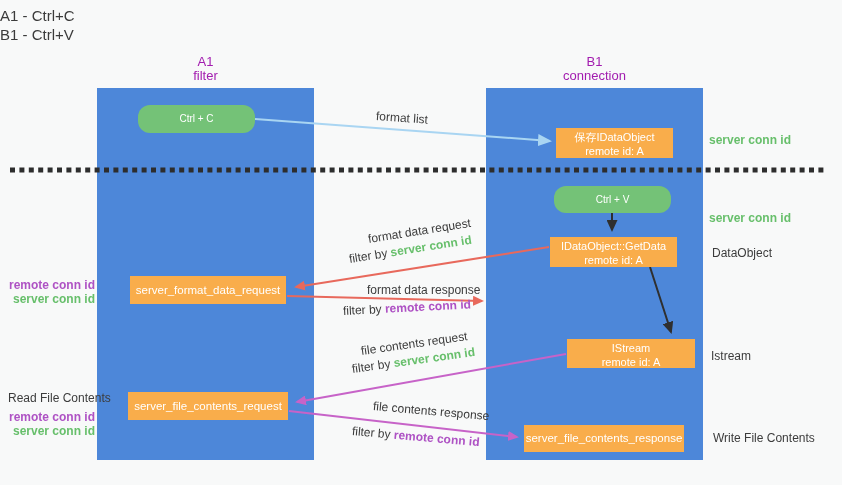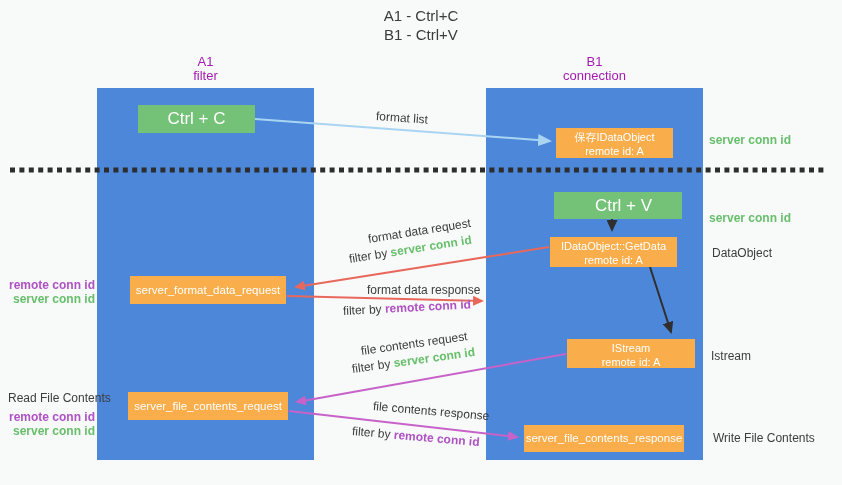--- a/index.html
+++ b/index.html
@@ -2,39 +2,39 @@
 <html style="--lane-blue: #4d87d9; --box-green: #74c277; --box-orange: #f9ad4b; --arrow-blue: #a9d5f2; --arrow-red: #e8695c; --arrow-purple: #c763c8; --text-green: #67bf6b; --text-purple: #ae52c4; --text-dark: #3c3c3c; --background: #f8f9f9; --dash: #2d2d2d;"><head>
 <meta charset="utf-8">
 <style>
   html,body{margin:0;padding:0;}
   body{font-family:"Liberation Sans","DejaVu Sans",sans-serif;background:#fff;}
   #canvas{position:relative;width:842px;height:485px;background:var(--background,#f8f9f9);overflow:hidden;}
 
   .abs{position:absolute;}
   .txt{color:var(--text-dark,#3c3c3c);font-size:12px;white-space:nowrap;}
 
-  .page-title{top:6px;left:0;width:842px;text-align:center;font-size:15px;line-height:19px;color:#3b3b3b;}
+  .page-title{top:6px;left:0;width:842px;text-align:left;font-size:15px;line-height:19px;color:#3b3b3b;}
 
   .lane-header{top:55px;width:217px;text-align:center;font-size:13px;line-height:14px;color:#a21caf;}
   .lane-header.left{left:97px;}
   .lane-header.right{left:486px;}
 
   .lane{top:88px;width:217px;height:372px;background:var(--lane-blue,#4d87d9);z-index:1;}
   .lane.left{left:97px;}
   .lane.right{left:486px;}
 
   svg.overlay{position:absolute;top:0;left:0;z-index:2;pointer-events:none;}
   .dash-line{stroke:var(--dash,#2d2d2d);stroke-width:5;stroke-dasharray:5 4.4;}
   .arrow-blue{stroke:var(--arrow-blue,#a9d5f2);stroke-width:2;}
   .arrow-black{stroke:#2f2f2f;stroke-width:2;}
   .arrow-red{stroke:var(--arrow-red,#e8695c);stroke-width:2;}
   .arrow-purple{stroke:var(--arrow-purple,#c763c8);stroke-width:2;}
 
   .node{z-index:3;color:#fff;text-align:center;}
-  .node.green{background:var(--box-green,#74c277);font-size:17px;}
+  .node.green{background:var(--box-green,#74c277);font-size:10px;border-radius:12px;}
   .node.orange{background:var(--box-orange,#f9ad4b);font-size:11.5px;}
   .node .l1,.node .l2{display:block;line-height:14px;}
   .node.pad2{padding-top:2px;}
 
   .slant{z-index:3;font-size:12px;color:var(--text-dark,#3c3c3c);white-space:nowrap;transform-origin:left center;}
   .green-t{color:var(--text-green,#67bf6b);font-weight:bold;}
   .purple-t{color:var(--text-purple,#ae52c4);font-weight:bold;}
 
   .side{z-index:3;font-size:12px;white-space:nowrap;}
   .side-stack{text-align:right;line-height:14px;font-weight:bold;}
@@ -88,21 +88,21 @@
 
   <div class="abs node green" style="left:138px;top:105px;width:117px;height:28px;line-height:28px;">
     <span>Ctrl + C</span>
   </div>
 
   <div class="abs node orange pad2" style="left:556px;top:128px;width:117px;height:28px;font-size:11px;">
     <span class="l1">保存IDataObject</span>
     <span class="l2">remote id: A</span>
   </div>
 
-  <div class="abs node green" style="left:554px;top:192px;width:117px;height:27px;line-height:27px;padding-left:11px;">
+  <div class="abs node green" style="left:554px;top:186px;width:117px;height:27px;line-height:27px;">
     <span>Ctrl + V</span>
   </div>
 
   <div class="abs node orange pad2" style="left:550px;top:237px;width:127px;height:28px;font-size:11px;">
     <span class="l1">IDataObject::GetData</span>
     <span class="l2">remote id: A</span>
   </div>
 
   <div class="abs node orange" style="left:130px;top:276px;width:156px;height:28px;line-height:28px;">
     <span>server_format_data_request</span>

